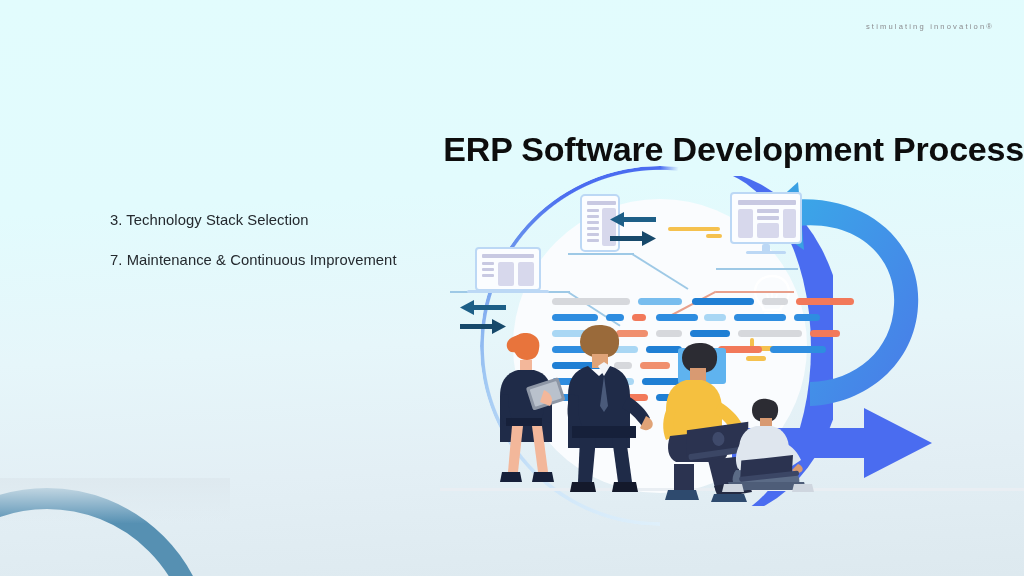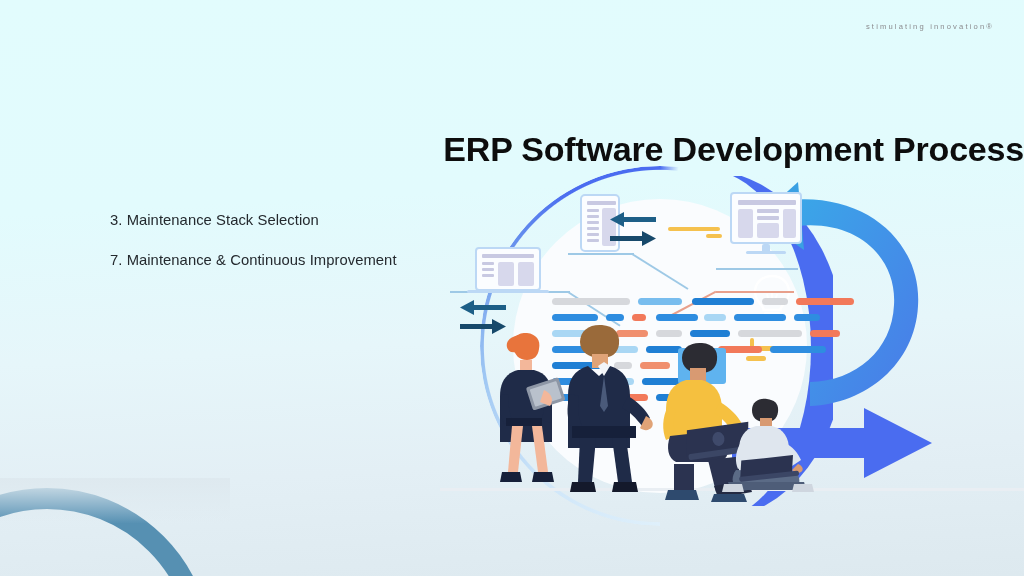--- a/index.html
+++ b/index.html
@@ -241,21 +241,21 @@
   <div class="corner-ring"></div>
   <div class="corner-ring-fade"></div>
 
   <div class="logo">
     <div class="logo-tag">stimulating innovation®</div>
   </div>
 
   <div class="title">ERP Software Development Process</div>
 
   <div class="steps">
-    <div class="step"><span>3.</span> <span>Maintenance Stack Selection</span></div>
+    <div class="step"><span>3.</span> <span>Technology Stack Selection</span></div>
     <div class="step"><span>7.</span> <span>Maintenance &amp; Continuous Improvement</span></div>
   </div>
 
   <div class="art">
 
     <div class="ring-arc"></div>
     <div class="disc"></div>
     <div class="swoosh"></div>
 
     <svg class="cycle-arrow" viewBox="0 0 188 250">

